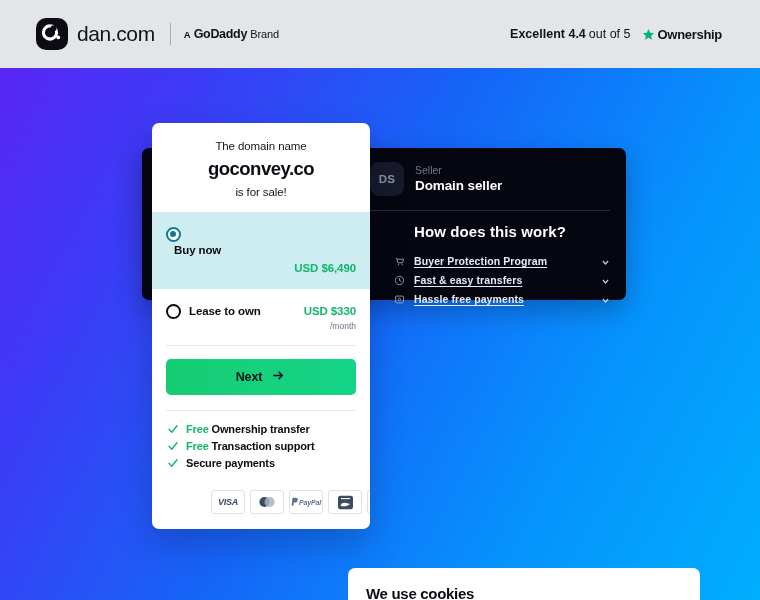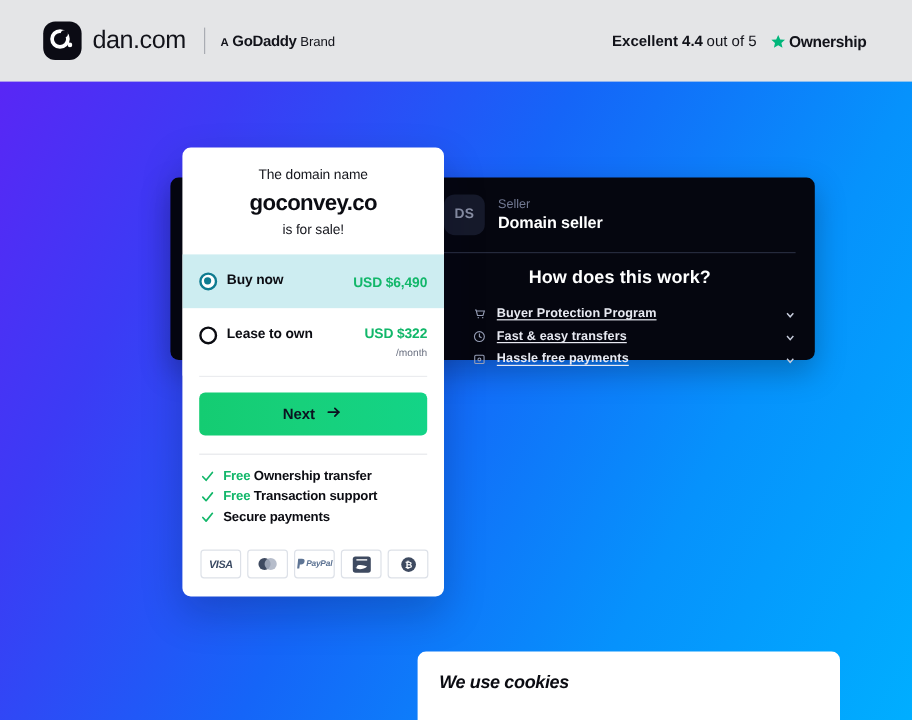--- a/index.html
+++ b/index.html
@@ -82,21 +82,21 @@
   .trust .t-strong { font-weight: bold; }
   .trust .t-light { font-weight: normal; margin-left: 3px; }
   .trust .t-star { margin: 0 3px 0 11px; display:flex; align-items:center; }
   .trust .t-name { font-weight: bold; font-size: 13px; letter-spacing: -0.3px; }
 
   
   #seller-panel {
     position: absolute;
     left: 142px;
     top: 148px;
-    width: 537px;
+    width: 484px;
     height: 152px;
     background: #05060F;
     border-radius: 7px;
     z-index: 30;
     padding: 14px 16px 0 228px;
     box-shadow: 0 10px 26px rgba(0,0,0,0.26);
   }
 
   .seller-head { display: flex; align-items: center; padding-bottom: 14px; }
   .seller-avatar {
@@ -161,21 +161,21 @@
   .dom-pre { font-size: 11.5px; color: #14151C; letter-spacing: -0.1px; }
   .dom-name { font-size: 18.5px; font-weight: bold; color: #0B0C12; letter-spacing: -0.5px; margin: 6px 0 6px 0; }
   .dom-post { font-size: 11.5px; color: #14151C; letter-spacing: -0.1px; }
 
   .opt-row {
     display: flex;
     align-items: flex-start;
     padding: 14px 14px 13px 14px;
     position: relative;
   }
-  .opt-row.selected { background: #CDEDF1; }
+  .opt-row.selected { background: #CDEDF1; flex-direction: column; }
   .opt-row.plain { background: #FFFFFF; }
 
   .radio {
     width: 15px; height: 15px;
     border-radius: 50%;
     flex: none;
     margin-top: 1px;
     position: relative;
   }
   .radio.on { border: 2.5px solid #0E7B90; background: #FFFFFF; }
@@ -233,21 +233,21 @@
   .ben-check { width: 13px; flex: none; display: flex; align-items: center; color: #12B76A; }
   .ben-text {
     font-size: 11px;
     font-weight: bold;
     color: #0B0C12;
     margin-left: 6px;
     letter-spacing: -0.15px;
   }
   .ben-text .free { color: #12B76A; }
 
-  .paylogos { display: flex; gap: 5px; padding: 5px 14px 15px 15px; }
+  .paylogos { display: flex; gap: 5px; padding: 5px 14px 15px 15px; margin-left: 44px; }
   .paybox {
     width: 34px; height: 24px;
     border: 1px solid #DDE1E8;
     border-radius: 3px;
     background: #FFFFFF;
     display: flex; align-items: center; justify-content: center;
     flex: none;
   }
   .paybox .visa-t {
     font-size: 9px;
@@ -257,26 +257,25 @@
     letter-spacing: -0.3px;
   }
   .paybox .pp-t { font-size: 7px; font-weight: bold; font-style: italic; color: #5E7494; letter-spacing: -0.2px; }
 
   
   #cookie-banner {
     position: absolute;
     left: 348px;
     bottom: 0;
     width: 352px;
-    height: 57px;
+    height: 32px;
     background: #FFFFFF;
     border-radius: 7px 7px 0 0;
     z-index: 50;
     padding: 17px 0 0 18px;
-    font-style: italic;
   }
   .cookie-title {
     font-size: 15px;
     font-weight: bold;
     color: #0B0C12;
     letter-spacing: -0.3px;
   }
 </style>
 </head>
 <body>
@@ -384,21 +383,21 @@
       <span class="opt-label">Buy now</span>
       <span class="opt-pricebox">
         <span class="opt-price">USD $6,490</span>
       </span>
     </div>
 
     <div class="opt-row plain">
       <span class="radio off"></span>
       <span class="opt-label">Lease to own</span>
       <span class="opt-pricebox">
-        <div class="opt-price">USD $322</div>
+        <div class="opt-price">USD $330</div>
         <div class="opt-period">/month</div>
       </span>
     </div>
 
     <div class="card-divider"></div>
 
     <div class="next-wrap">
       <button class="next-btn">
         <span>Next</span>
         <span>

